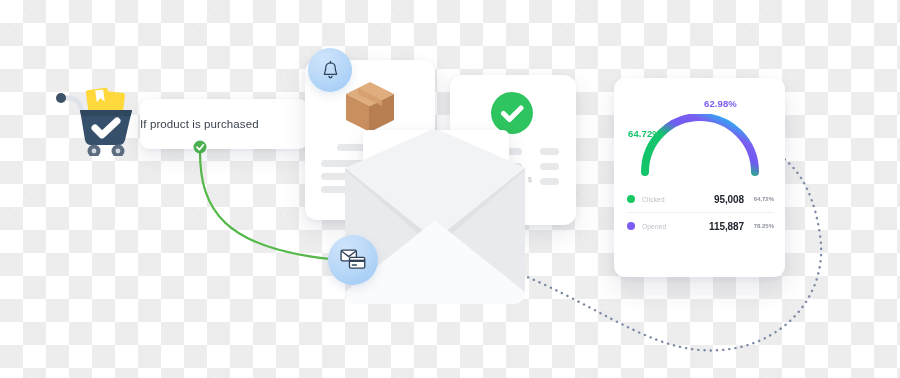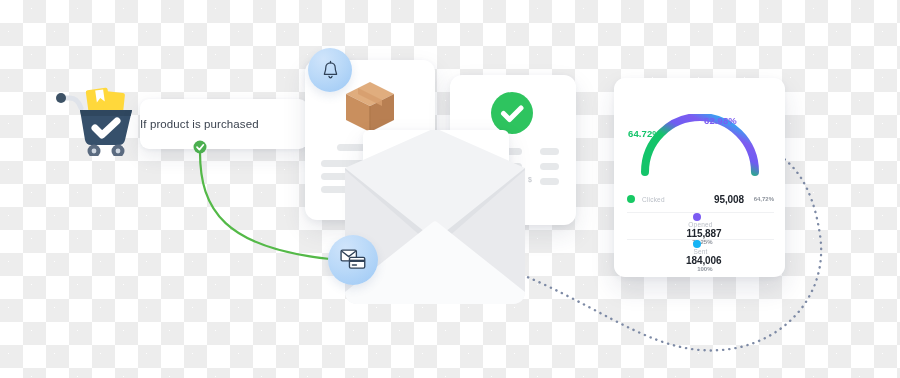--- a/index.html
+++ b/index.html
@@ -53,24 +53,24 @@
   #email-badge{left:328px;top:235px;width:50px;height:50px;}
 
   
   #stats-card{left:614px;top:78px;width:171px;height:199px;border-radius:11px;
     box-shadow:0 12px 26px rgba(40,50,80,.11),0 2px 6px rgba(40,50,80,.05);}
   #stats-title{position:absolute;top:15px;left:0;right:0;text-align:center;
     font-size:10.5px;color:#2e3440;letter-spacing:.05px;}
   #gauge-wrap{position:absolute;left:22px;top:36px;width:128px;height:62px;}
   .gauge-label{position:absolute;font-size:9.5px;font-weight:bold;letter-spacing:.1px;}
   #gauge-label-left{left:14px;top:50px;text-align:right;}
-  #gauge-label-right{left:90px;top:37px;}
+  #gauge-label-right{left:90px;top:20px;}
   #legend{position:absolute;left:13px;right:11px;top:108px;}
   .legend-row{position:relative;height:26px;display:flex;align-items:center;}
-  .legend-row + .legend-row{border-top:1px solid #f0f1f3;flex-direction:column;}
+  .legend-row + .legend-row{border-top:1px solid #f0f1f3;}
   .legend-dot{width:8px;height:8px;border-radius:50%;flex:0 0 auto;margin-right:7px;}
   .legend-name{font-size:6.5px;color:#b9bec6;letter-spacing:.2px;flex:1 1 auto;}
   .legend-value{font-size:10px;color:#20252d;font-weight:bold;letter-spacing:-.1px;
     text-align:right;width:48px;margin-right:6px;}
   .legend-pct{font-size:6px;color:#8d939c;font-weight:bold;width:24px;text-align:right;}
 </style>
 </head>
 <body>
 
 <div class="stage">
@@ -229,22 +229,16 @@
         <span class="legend-name">Clicked</span>
         <span class="legend-value">95,008</span>
         <span class="legend-pct">64,72%</span>
       </div>
       <div class="legend-row">
         <span class="legend-dot" style="background:#7b5bf2;"></span>
         <span class="legend-name">Opened</span>
         <span class="legend-value">115,887</span>
         <span class="legend-pct">78.25%</span>
       </div>
-      <div class="legend-row">
-        <span class="legend-dot" style="background:#16b4f5;"></span>
-        <span class="legend-name">Sent</span>
-        <span class="legend-value">184,006</span>
-        <span class="legend-pct">100%</span>
-      </div>
     </div>
   </div>
 
 </div>
 
 </body></html>

